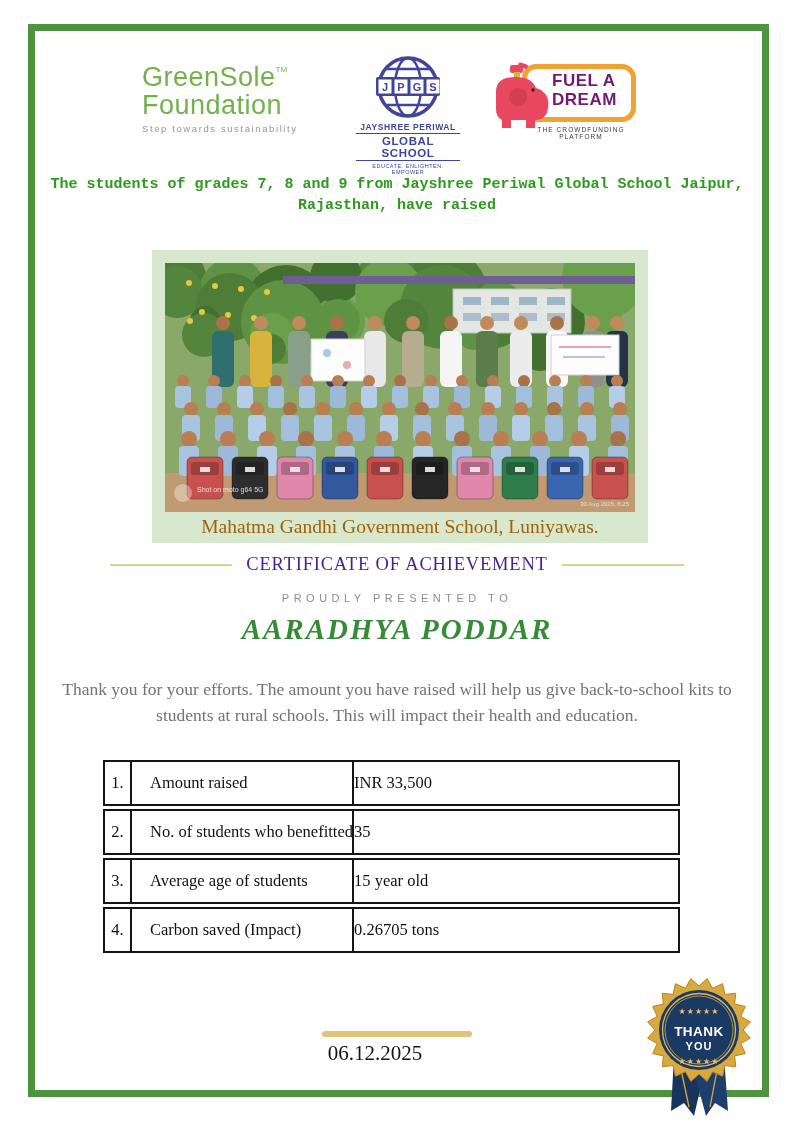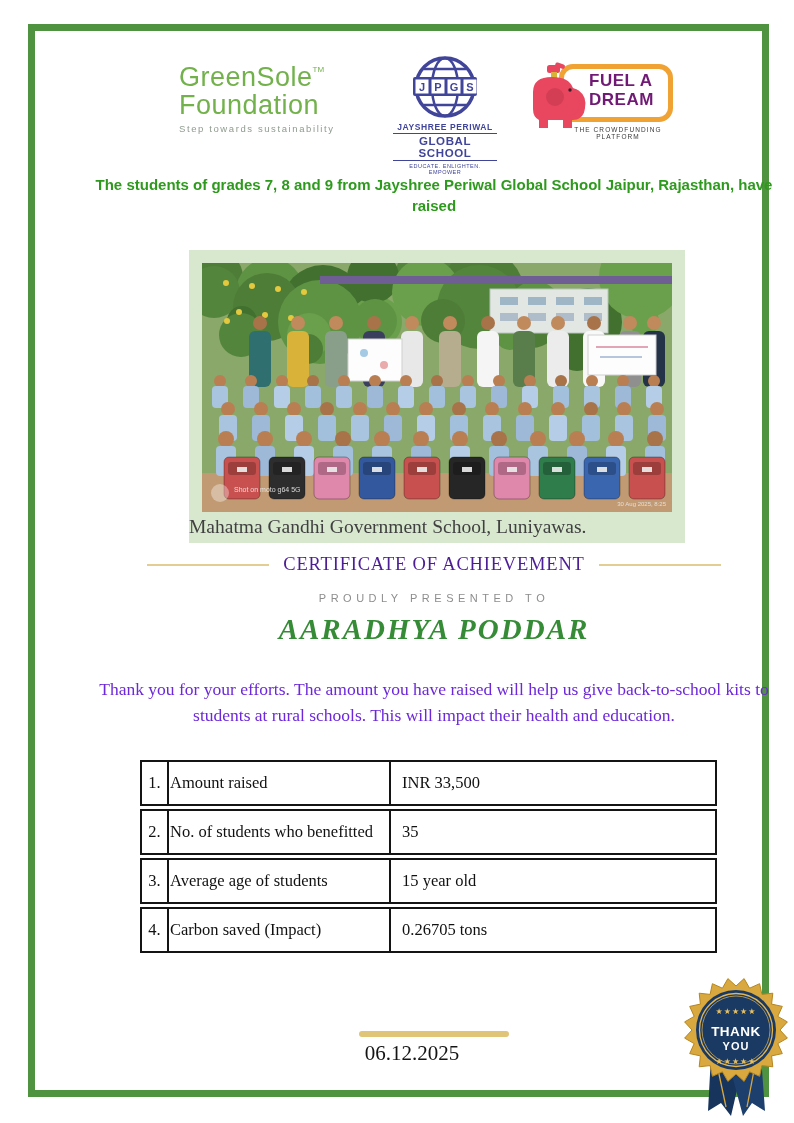--- a/index.html
+++ b/index.html
@@ -1,20 +1,20 @@
 <!DOCTYPE html>
 <html><head>
 <meta charset="utf-8">
 <style>
   html,body{margin:0;padding:0;background:#ffffff;}
   .page{position:relative;width:794px;height:1123px;background:#ffffff;overflow:hidden;
         font-family:"Liberation Serif","DejaVu Serif",serif;}
   .frame{position:absolute;left:28px;top:24px;width:741px;height:1073px;box-sizing:border-box;
          border:7px solid #4f9340;z-index:1;}
-  .content{position:absolute;inset:0;z-index:2;margin-left:37px;}
+  .content{position:absolute;inset:0;z-index:2;}
 
   
   .logo-gs{position:absolute;left:142px;top:64px;width:170px;font-family:"Liberation Sans","DejaVu Sans",sans-serif;color:#72b14b;line-height:1;}
   .gs-name{font-size:27px;letter-spacing:.5px;}
   .gs-tm{font-size:8px;vertical-align:14px;letter-spacing:0;}
   .gs-name2{font-size:27px;margin-top:1px;letter-spacing:.5px;}
   .gs-tag{font-size:9.5px;letter-spacing:1.6px;color:#8f9b8f;margin-top:5px;}
 
   .logo-jpgs{position:absolute;left:356px;top:55px;width:104px;text-align:center;
              font-family:"Liberation Sans","DejaVu Sans",sans-serif;color:#41459a;}
@@ -29,51 +29,51 @@
   .fad-text{position:absolute;left:64px;top:12px;font-family:"Liberation Sans","DejaVu Sans",sans-serif;
             font-weight:bold;color:#701a75;line-height:1;z-index:3;}
   .fad-t1{font-size:17px;letter-spacing:.5px;}
   .fad-t2{font-size:17px;letter-spacing:.5px;margin-top:2px;}
   .fad-elephant{position:absolute;left:0;top:0;z-index:4;}
   .fad-tag{position:absolute;left:28px;top:66px;width:130px;text-align:center;font-family:"Liberation Sans",sans-serif;
            font-size:6.5px;letter-spacing:1.1px;color:#3a3a3a;}
 
   
   .intro{position:absolute;left:40px;top:174px;width:714px;text-align:center;
-         font-family:Liberation Sans, sans-serif;font-weight:bold;
+         font-family:Liberation Mono, monospace;font-weight:bold;
          font-size:15px;line-height:21px;color:#2e9a1d;}
 
   
   .photo-card{position:absolute;left:152px;top:250px;width:496px;height:293px;background:#d8e8cf;}
   .photo-card svg{position:absolute;left:13px;top:13px;display:block;}
-  .photo-caption{position:absolute;left:0;bottom:5px;width:100%;text-align:left;
-                 font-size:19.5px;color:#404040;}
+  .photo-caption{position:absolute;left:0;bottom:5px;width:100%;text-align:center;
+                 font-size:19.5px;color:#a16207;}
   .wm-t{font:7px "Liberation Sans",sans-serif;fill:#f2f2f2;opacity:.85;}
   .wm-r{font:6px "Liberation Sans",sans-serif;fill:#eeeeee;opacity:.8;text-anchor:end;}
 
   
   .title-row{position:absolute;left:110px;top:554px;width:574px;display:flex;align-items:center;gap:14px;}
   .title-row .rule{flex:1;height:2px;background:#e4cd93;}
   .cert-title{font-size:18.5px;letter-spacing:.8px;color:#4c1d95;font-weight:normal;margin:0;white-space:nowrap;}
   .presented{position:absolute;left:0;top:592px;width:794px;text-align:center;
              font-family:"Liberation Sans","DejaVu Sans",sans-serif;font-size:11px;
              letter-spacing:4.5px;color:#8d8d8d;}
   .recipient{position:absolute;left:0;top:613px;width:794px;text-align:center;
              font-size:29px;font-weight:bold;letter-spacing:2px;color:#368c36;font-style:italic;}
   .message{position:absolute;left:40px;top:677px;width:714px;text-align:center;
-           font-size:17.5px;line-height:25.5px;color:#6d28d9;}
+           font-size:17.5px;line-height:25.5px;color:#737373;}
 
   
   .stats{position:absolute;left:103px;top:760px;width:577px;}
   .srow{display:grid;grid-template-columns:27px 222px 1fr;box-sizing:border-box;
         border:2px solid #141414;height:46px;margin-bottom:3px;background:#fff;}
   .srow > div{display:flex;align-items:center;font-size:16.5px;color:#111;}
   .c-num{justify-content:center;border-right:2px solid #141414;font-size:16px;}
-  .c-label{padding-left:1px;border-right:2px solid #141414;white-space:nowrap;}
-  .c-value{padding-left:11px;font-size:17px;}
+  .c-label{padding-left:18px;border-right:2px solid #141414;white-space:nowrap;}
+  .c-value{font-size:17px;}
 
   
   .gold-line{position:absolute;left:322px;top:1031px;width:150px;height:6px;border-radius:3px;background:#e0c477;}
   .cert-date{position:absolute;left:0;top:1041px;width:750px;text-align:center;font-size:21px;color:#141414;}
 
   
   .badge{position:absolute;left:644px;top:970px;z-index:5;}
   .b-stars{font:8px "DejaVu Sans",sans-serif;fill:#e8c060;text-anchor:middle;letter-spacing:1px;}
   .b-thank{font:bold 13.5px "Liberation Sans",sans-serif;fill:#ffffff;text-anchor:middle;letter-spacing:.5px;}
   .b-you{font:bold 11px "Liberation Sans",sans-serif;fill:#ffffff;text-anchor:middle;letter-spacing:1px;}

